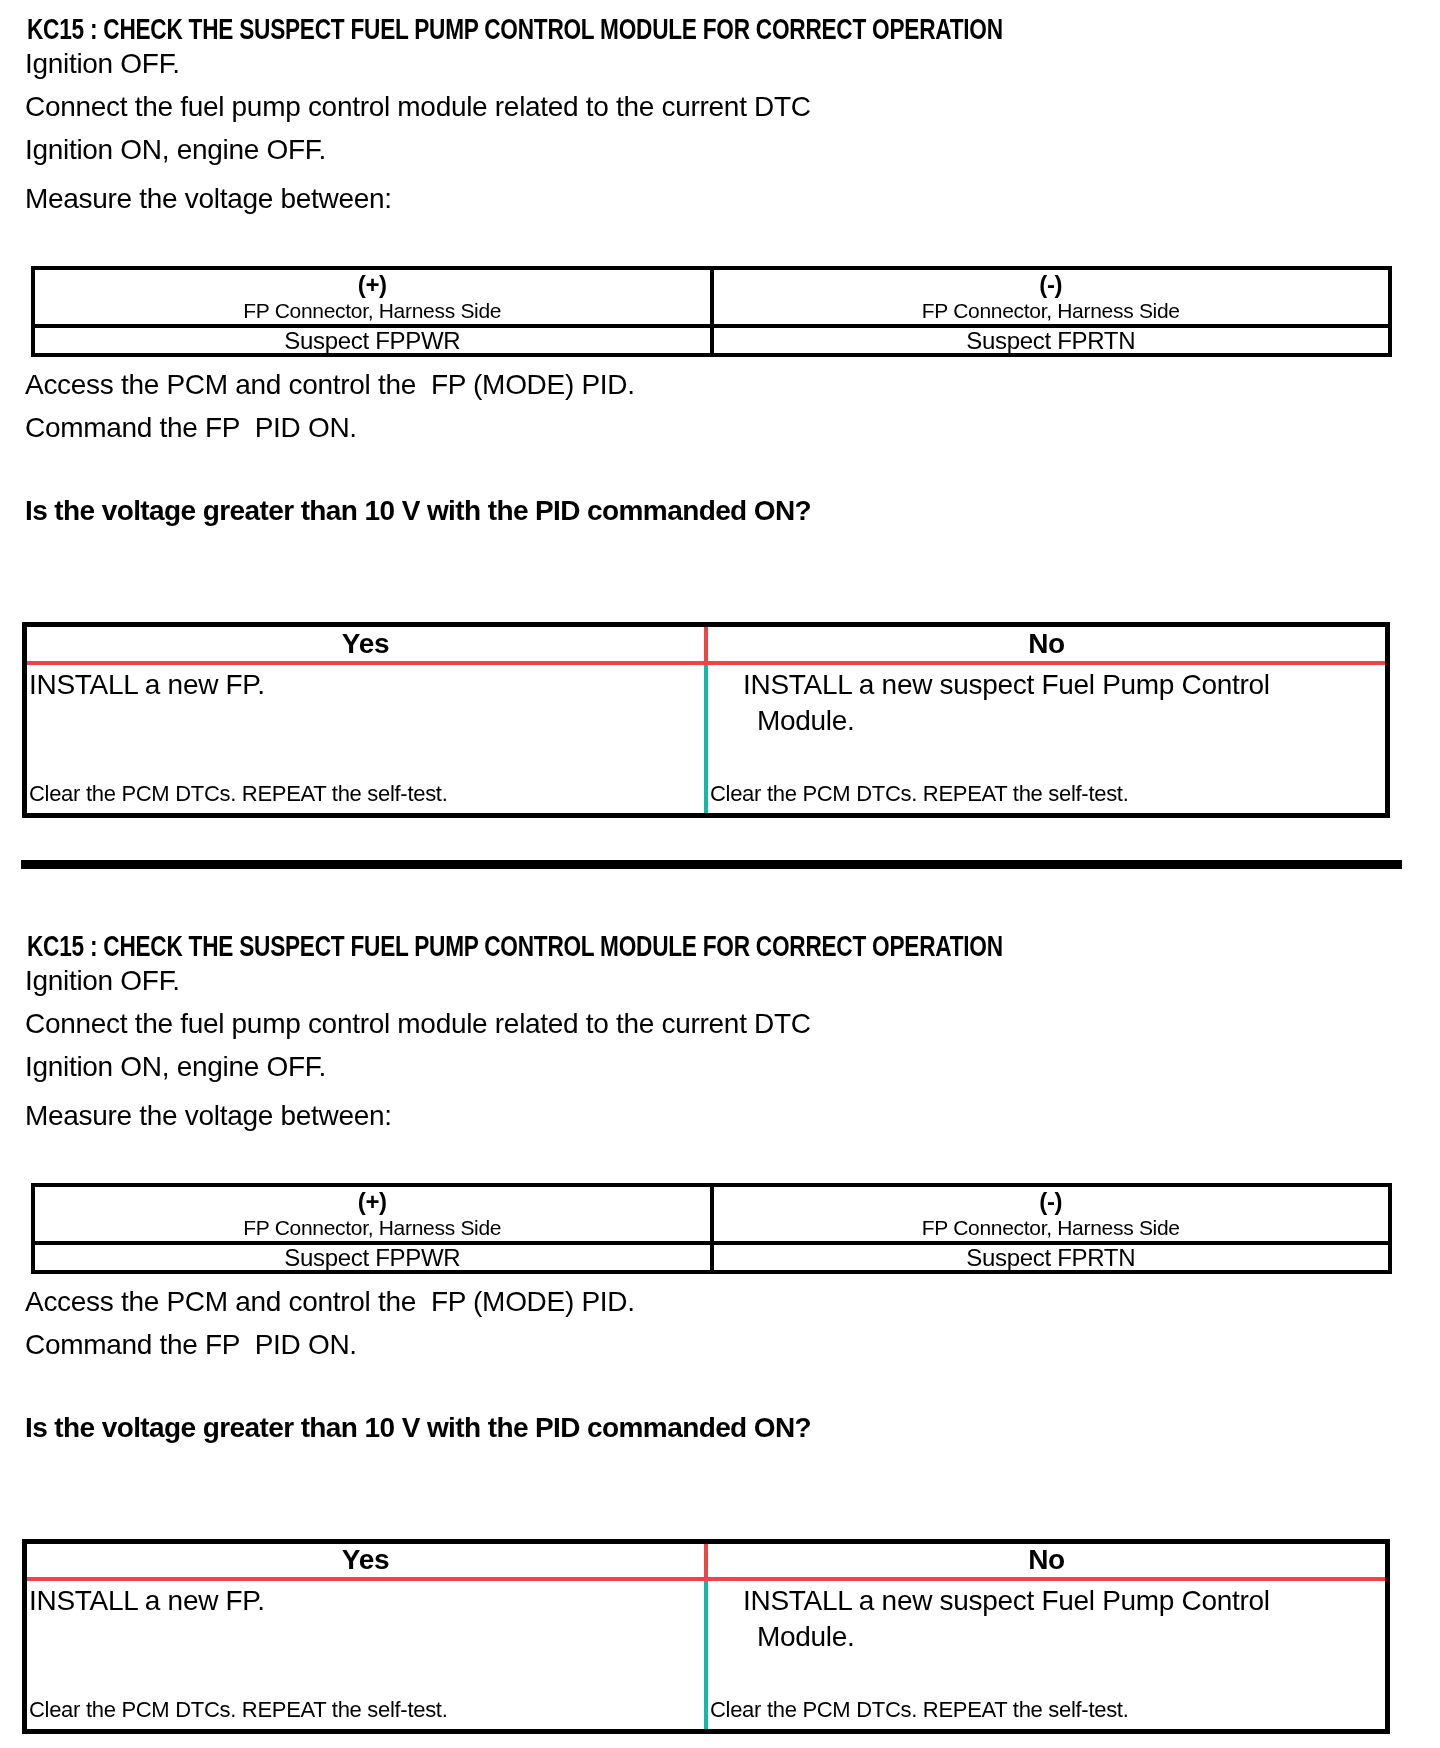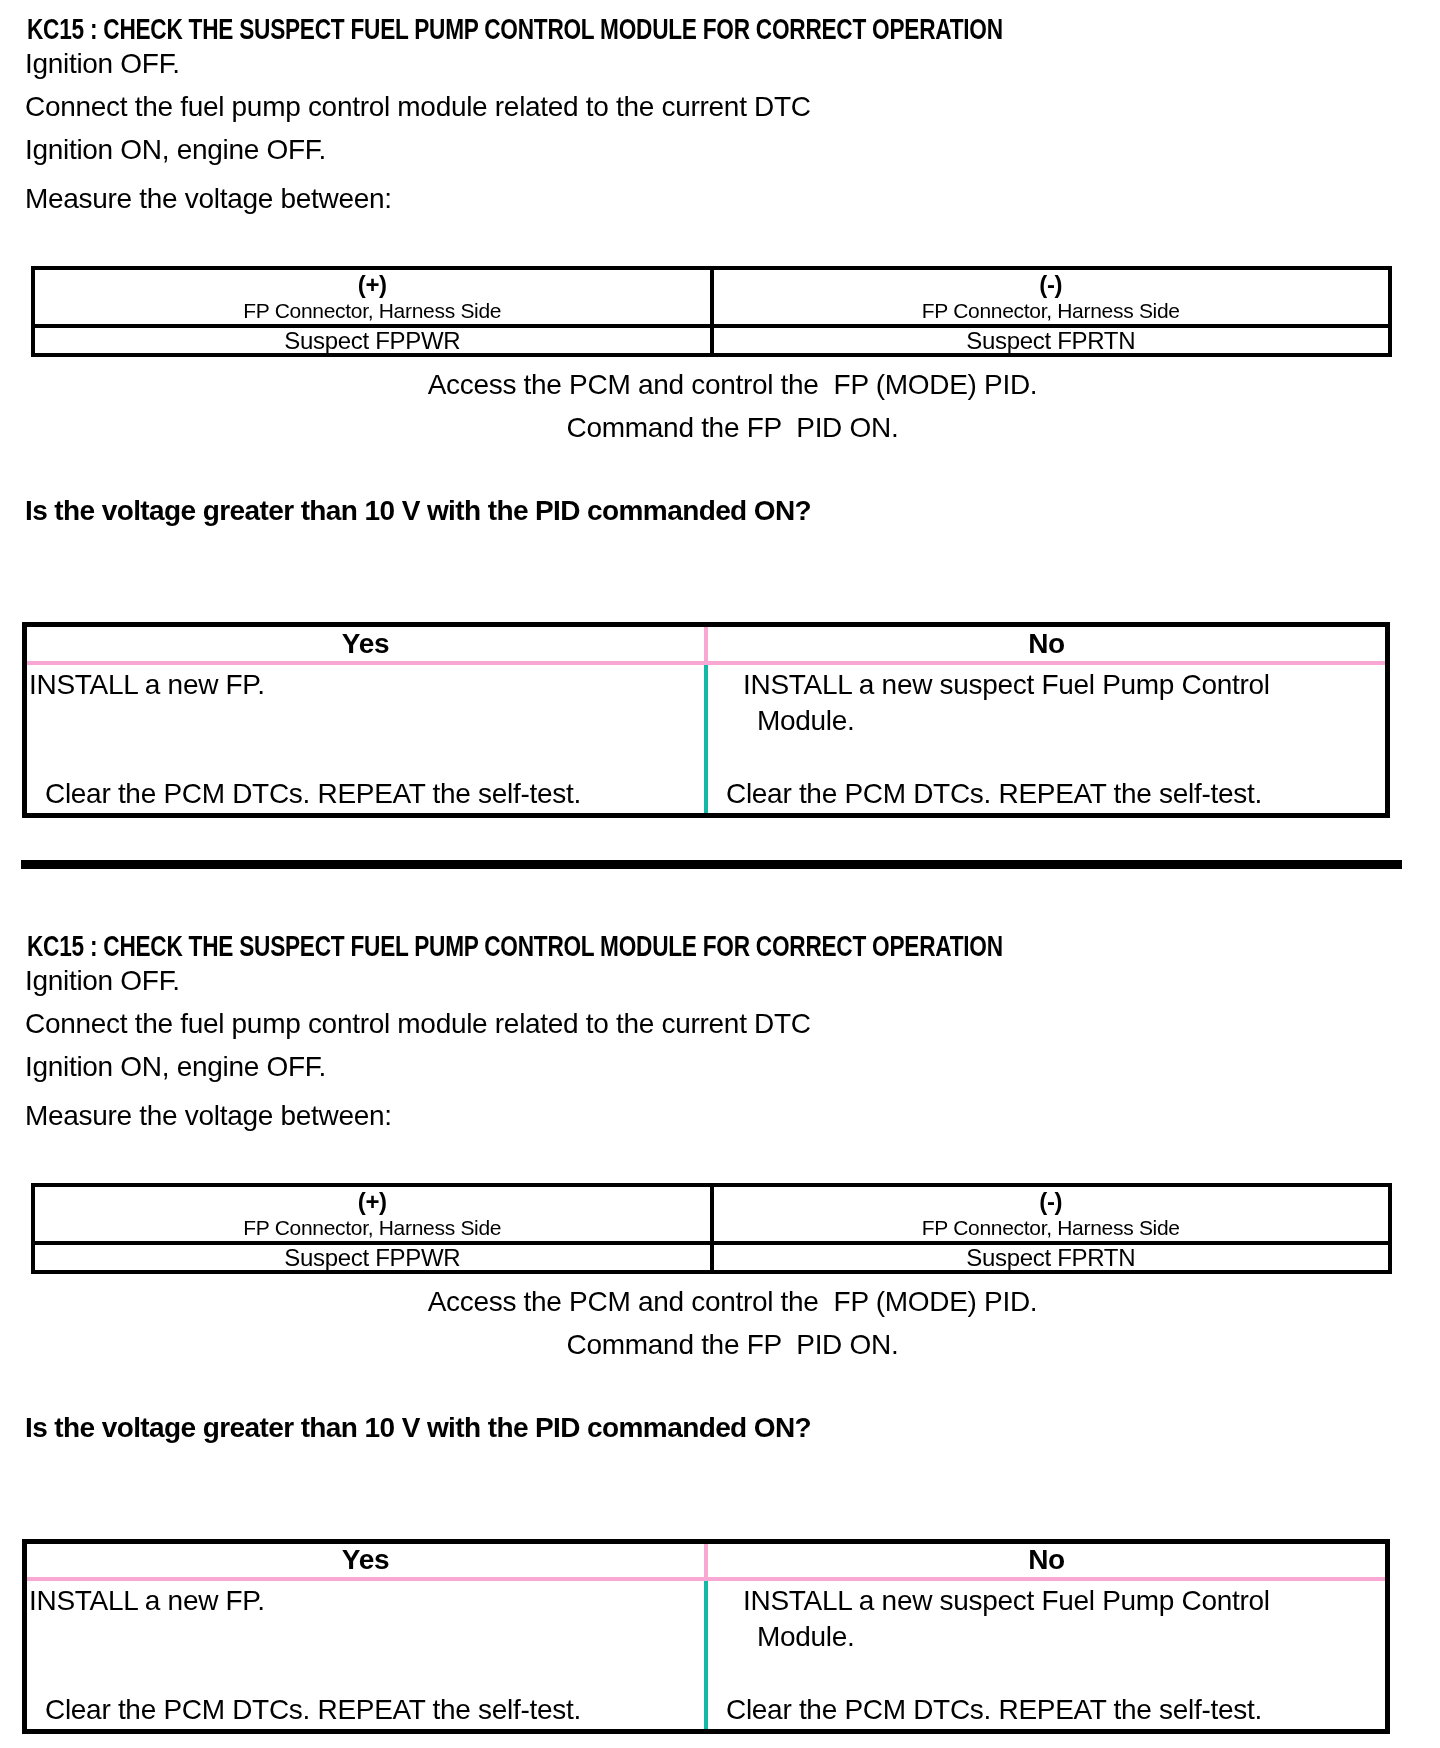--- a/index.html
+++ b/index.html
@@ -23,21 +23,21 @@
     transform-origin: 0 50%;
   }
   .block-2 .heading { margin-top: 64px; }
   .steps { }
   .line {
     font-size: 28px;
     line-height: 43px;
     margin: 0 0 0 25px;
   }
   .measure { margin-top: 6px; }
-  .pre { white-space: pre-wrap; text-align: center; }
+  .pre { white-space: pre-wrap; }
   .after-table { margin-top: 6px; }
   .question { font-weight: bold; letter-spacing: -0.6px; margin-top: 40px; }
 
   
   .vtable {
     margin: 46px 0 0 31px;
     width: 1361px;
     border-collapse: collapse;
     table-layout: fixed;
     border: 4px solid #000;
@@ -55,21 +55,21 @@
 
   
   .dtable {
     margin: 90px 0 0 22px;
     width: 1368px;
     border-collapse: collapse;
     table-layout: fixed;
     border: 5px solid #000;
   }
   .dtable th {
-    border: 4px solid #f9a8d4;
+    border: 4px solid #ef4444;
     padding: 0;
     font-size: 28px;
     font-weight: bold;
     text-align: center;
     height: 38px;
   }
   .dtable td.body-cell {
     border: 4px solid #14b8a6;
     padding: 0;
     height: 148px;
@@ -85,22 +85,22 @@
     margin: 2px 4px 0 2px;
     font-size: 28px;
     line-height: 36px;
   }
   .no-action {
     padding-left: 47px;
     text-indent: -14px;
     padding-right: 30px;
   }
   .footer-line {
-    margin: 0 0 2px 18px;
-    font-size: 28px;
+    margin: 0 0 2px 2px;
+    font-size: 22px;
     line-height: 34px;
     white-space: nowrap;
   }
 
   .divider {
     height: 9px;
     width: 1381px;
     background: #000000;
     margin: 42px 0 0 21px;
   }

